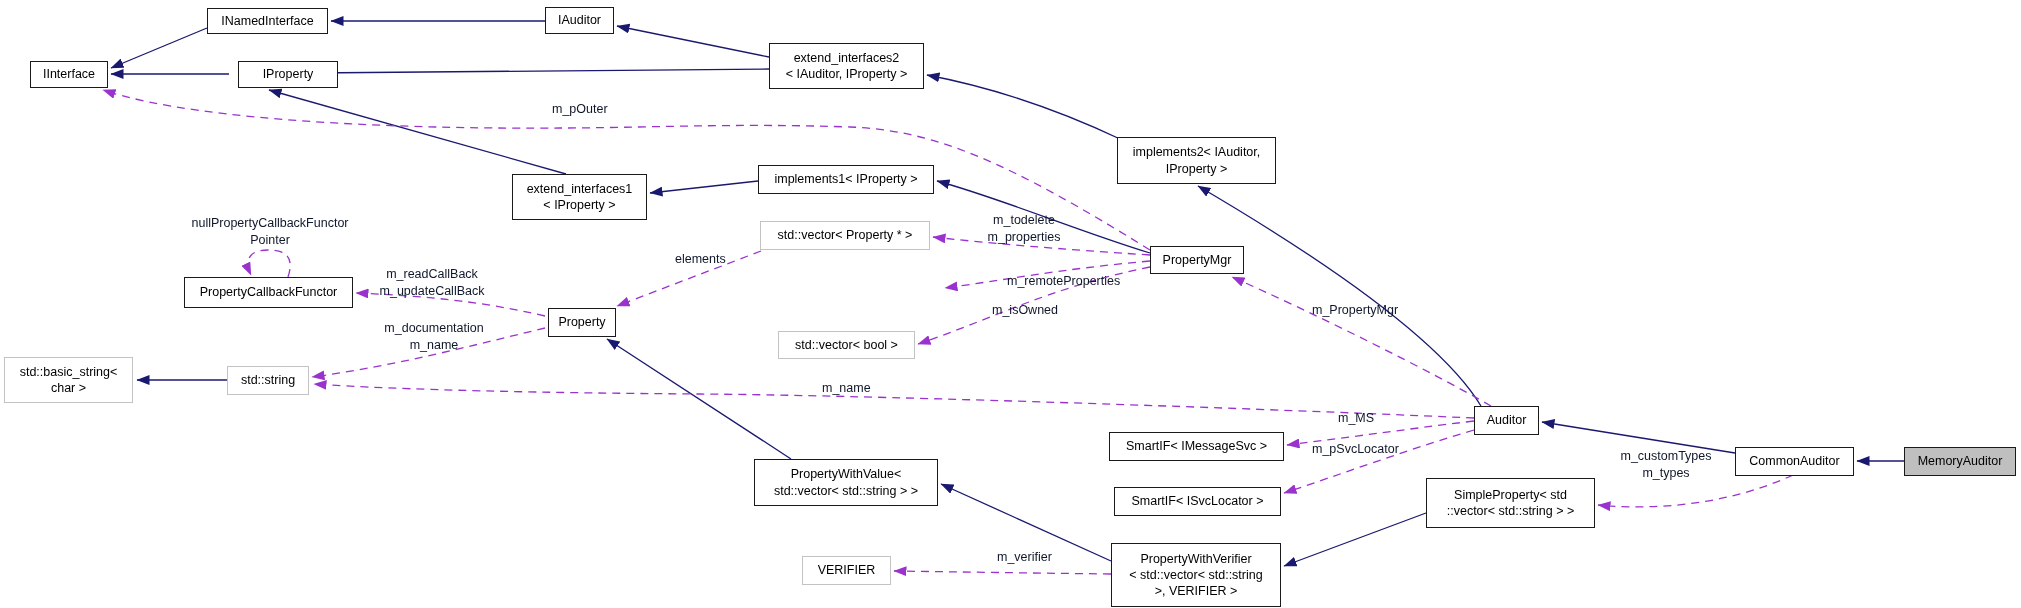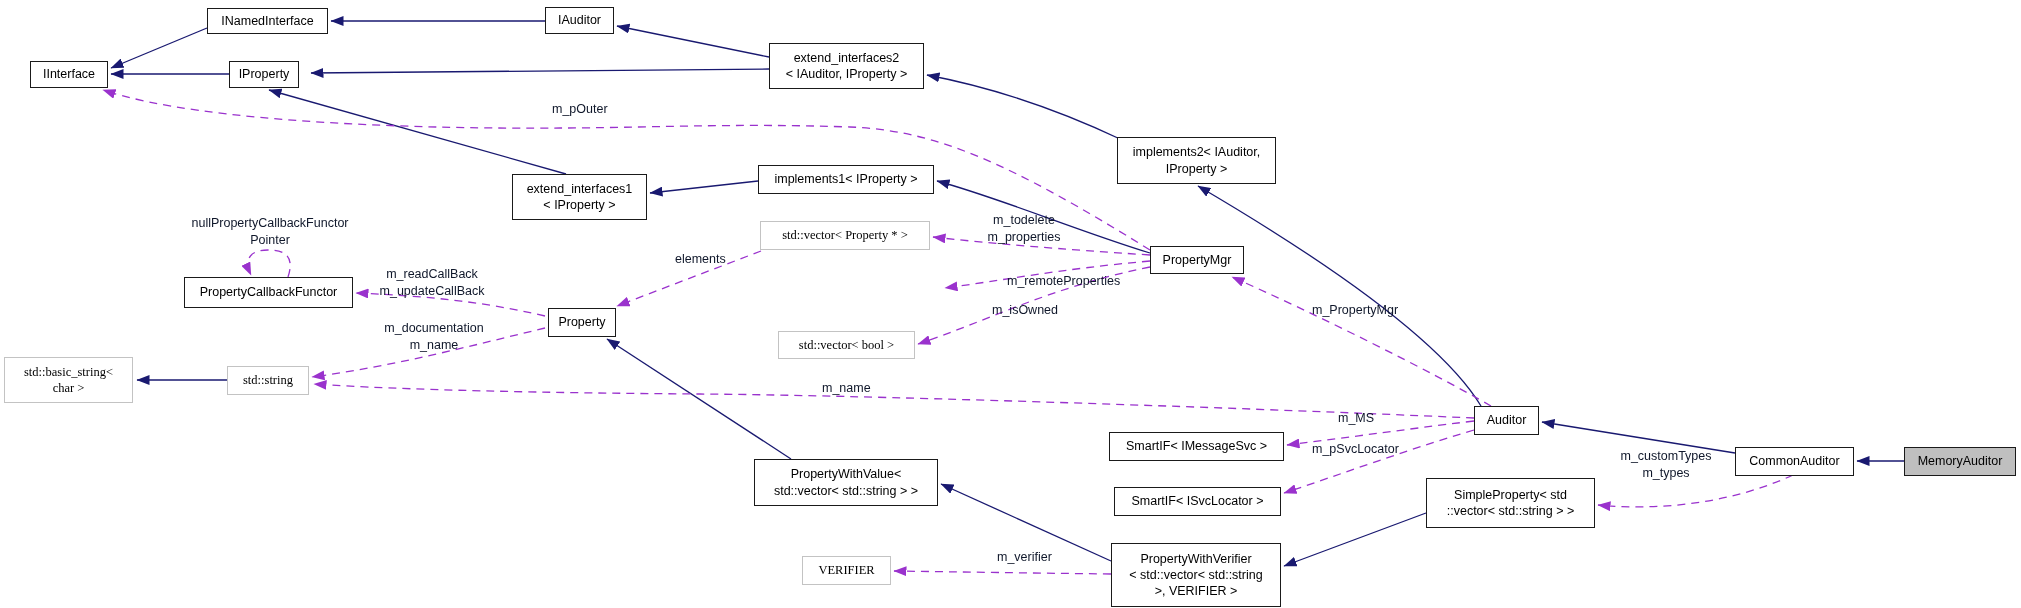--- a/index.html
+++ b/index.html
@@ -14,21 +14,21 @@
   #canvas{position:relative;width:2021px;height:608px;background:var(--bg);overflow:hidden;
           font-family:"Liberation Sans",sans-serif;}
   #edges{position:absolute;left:0;top:0;}
   .e-inh{stroke:var(--edge-inherit);stroke-width:1.3;fill:none;}
   .e-use{stroke:var(--edge-use);stroke-width:1.3;fill:none;stroke-dasharray:8 6;}
   #arrow-inherit path{fill:var(--edge-inherit);}
   #arrow-use path{fill:var(--edge-use);}
   .node{position:absolute;box-sizing:border-box;background:#fff;border:1.4px solid var(--node-border);
         display:flex;flex-direction:column;align-items:center;justify-content:center;
         font-size:12.5px;line-height:1.3;color:#000;text-align:center;white-space:nowrap;}
-  .node.tpl{border:1.2px solid var(--tpl-border);font-family:Liberation Serif, serif;}
+  .node.tpl{border:1.2px solid var(--tpl-border);}
   .node.hi{background:var(--hi-fill);}
   .elabel{position:absolute;font-size:12.5px;color:#0f172a;white-space:nowrap;line-height:17px;}
   .stack{text-align:center;}
   .stack span{display:block;}
 </style>
 </head>
 <body>
 
 <div id="canvas">
 
@@ -74,21 +74,21 @@
     <path class="e-use" marker-end="url(#arrow-use)" d="M 1111,574 C 1030,573 962,572 894,571"></path>
     <path class="e-use" marker-end="url(#arrow-use)" d="M 288,277 C 294,259 288,250 268,250 C 249,250 244,260 251,275"></path>
   </svg>
 
   <div class="node" style="left:30px;top:61px;width:78px;height:27px">
     <span>IInterface</span>
   </div>
   <div class="node" style="left:207px;top:8px;width:121px;height:26px">
     <span>INamedInterface</span>
   </div>
-  <div class="node" style="left:229px;top:61px;width:70px;height:27px">
+  <div class="node" style="left:238px;top:61px;width:100px;height:27px">
     <span>IProperty</span>
   </div>
   <div class="node" style="left:545px;top:7px;width:69px;height:27px">
     <span>IAuditor</span>
   </div>
   <div class="node" style="left:769px;top:43px;width:155px;height:46px">
     <span>extend_interfaces2</span>
     <span>&lt; IAuditor, IProperty &gt;</span>
   </div>
   <div class="node" style="left:1117px;top:137px;width:159px;height:47px">

